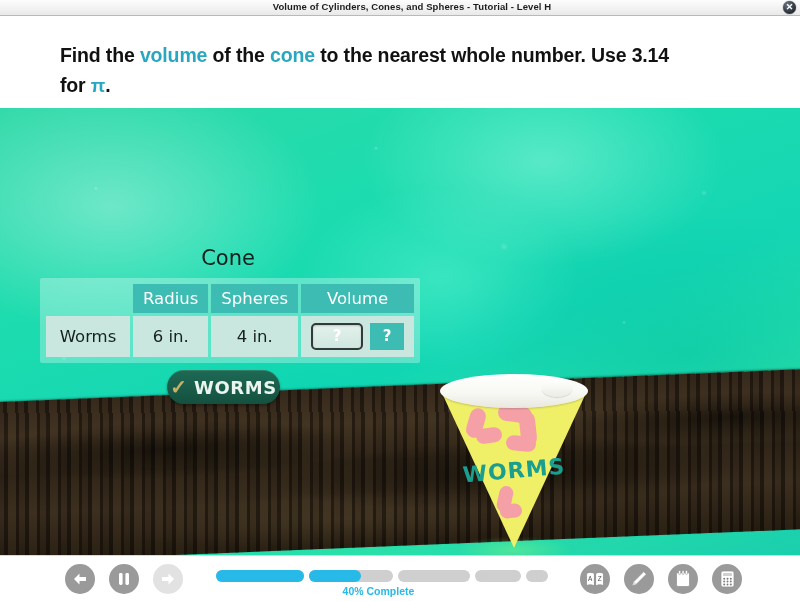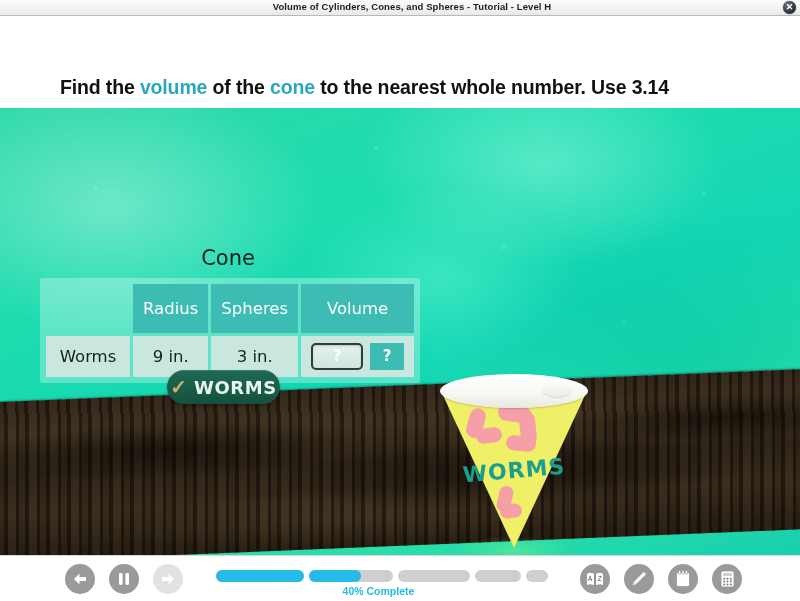--- a/index.html
+++ b/index.html
@@ -27,21 +27,20 @@
     background:radial-gradient(circle at 35% 30%, #6d7480 0%, #333a44 55%, #11151b 100%);
     box-shadow:0 0 1px #000;
     color:#fff; font-size:9px; font-weight:bold; line-height:13px;
     text-align:center; cursor:pointer;
   }
 
   
   #question-panel {
     position:absolute; left:0; top:16px; width:800px; height:92px;
     background:#ffffff;
-    margin-top:32px;
   }
   #question-text {
     position:absolute; left:60px; top:24px; width:690px;
     font-size:19.5px; font-weight:bold; color:#111; line-height:30px;
     letter-spacing:-0.15px;
   }
   .hl { color:#2aa7c0; }
   .pi { color:#2aa7c0; font-size:19px; }
 
   
@@ -126,21 +125,21 @@
     font-family:"DejaVu Sans", sans-serif;
   }
   #data-table {
     position:absolute; left:40px; top:170px;
     border-collapse:separate; border-spacing:3px;
     background:rgba(255,255,255,.30);
     padding:3px; border-radius:2px;
   }
   #data-table th {
     background:#3cbcb2; color:#ffffff; font-weight:normal;
-    font-size:16.5px; padding:15px 10px; text-align:center;
+    font-size:16.5px; padding:5px 10px; text-align:center;
     font-family:"DejaVu Sans", sans-serif;
   }
   #data-table td {
     background:#c9e7de; color:#15211f; font-size:16.5px;
     padding:7px 10px; text-align:center;
     font-family:"DejaVu Sans", sans-serif;
   }
   td.rowhead { min-width:84px; }
   td.volcell { padding:4px 6px; }
   .vol-inner { display:flex; gap:7px; align-items:center; justify-content:center; }
@@ -247,22 +246,22 @@
   <table id="data-table">
     <tbody>
         <tr>
       <th style="background:transparent;"></th>
       <th>Radius</th>
       <th>Spheres</th>
       <th>Volume</th>
     </tr>
     <tr>
       <td class="rowhead">Worms</td>
-      <td>9 in.</td>
-      <td>3 in.</td>
+      <td>6 in.</td>
+      <td>4 in.</td>
       <td class="volcell">
         <div class="vol-inner">
           <div id="volume-input">?</div>
           <div id="volume-choice">?</div>
         </div>
       </td>
     </tr>
   </tbody>
     </table>
 

